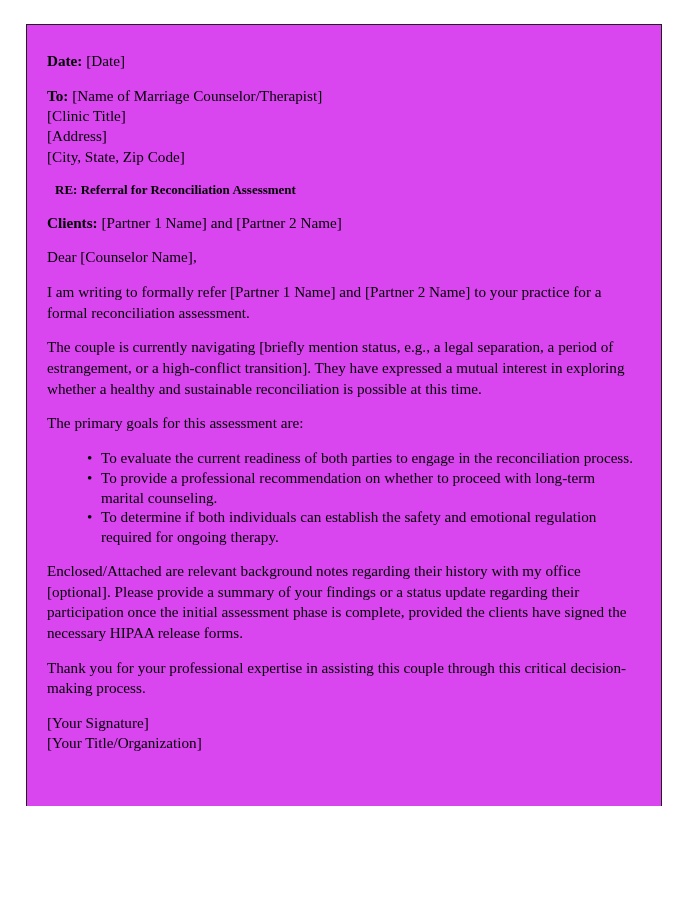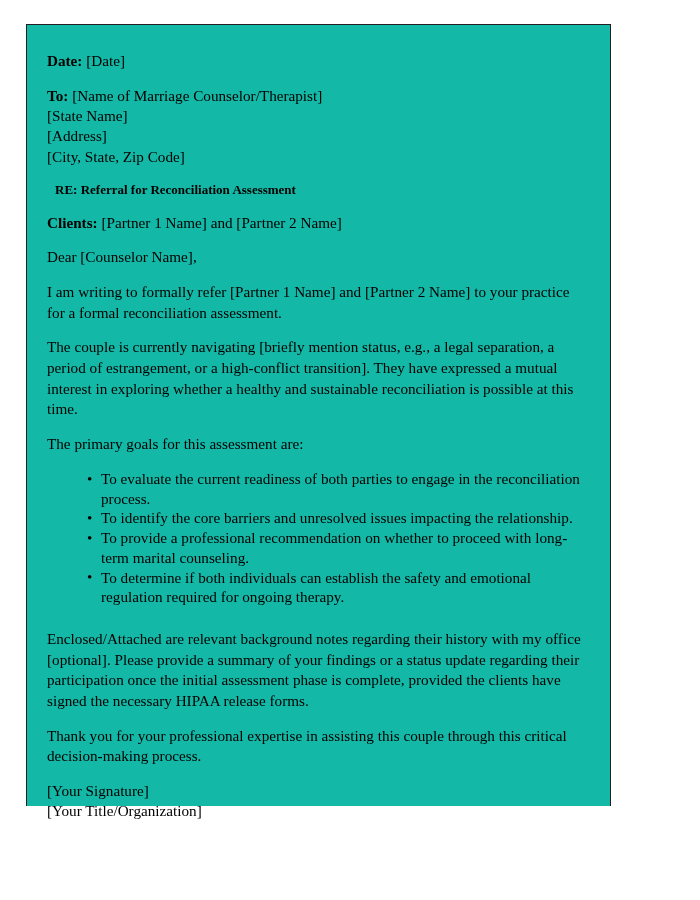--- a/index.html
+++ b/index.html
@@ -13,28 +13,28 @@
     font-family: "Liberation Serif", "DejaVu Serif", serif;
     color: #000000;
     overflow: hidden;
   }
 
   
   .page-sheet {
     position: absolute;
     left: 26px;
     top: 24px;
-    width: 585px;
+    width: 636px;
     height: 782px;
     box-sizing: border-box;
     border-left: 1.5px solid #231f20;
     border-top: 1.5px solid #231f20;
     border-right: 1.5px solid #231f20;
     border-bottom: none;
-    background: #14b8a6;
+    background: #d946ef;
   }
 
   .page-body {
     padding: 26px 22px 0 20px;
   }
 
   
   .block {
     font-size: 15.2px;
     line-height: 1.36;
@@ -56,21 +56,21 @@
     font-size: 15.2px;
     line-height: 1.34;
     margin: 10px 0 14px 0;
   }
   .stack .line {
     display: block;
   }
 
   
   .goal-list {
-    margin: 0 0 22px 0;
+    margin: 0 0 14px 0;
     padding: 0 0 0 40px;
     list-style: none;
     font-size: 15.2px;
     line-height: 1.30;
   }
   .goal-list li {
     position: relative;
     padding-left: 14px;
     margin: 0 0 0 0;
   }
@@ -92,21 +92,21 @@
     <p class="block">
       <span class="label-bold">Date:</span>
       <span>[Date]</span>
     </p>
 
     <div class="stack">
       <span class="line">
         <span class="label-bold">To:</span>
         <span>[Name of Marriage Counselor/Therapist]</span>
       </span>
-      <span class="line">[State Name]</span>
+      <span class="line">[Clinic Title]</span>
       <span class="line">[Address]</span>
       <span class="line">[City, State, Zip Code]</span>
     </div>
 
     <p class="heading-line">RE: Referral for Reconciliation Assessment</p>
 
     <p class="block">
       <span class="label-bold">Clients:</span>
       <span>[Partner 1 Name] and [Partner 2 Name]</span>
     </p>
@@ -114,21 +114,20 @@
     <p class="block">Dear [Counselor Name],</p>
 
     <p class="block">I am writing to formally refer [Partner 1 Name] and [Partner 2 Name] to your practice for a formal reconciliation assessment.</p>
 
     <p class="block">The couple is currently navigating [briefly mention status, e.g., a legal separation, a period of estrangement, or a high-conflict transition]. They have expressed a mutual interest in exploring whether a healthy and sustainable reconciliation is possible at this time.</p>
 
     <p class="block">The primary goals for this assessment are:</p>
 
     <ul class="goal-list">
       <li>To evaluate the current readiness of both parties to engage in the reconciliation process.</li>
-      <li>To identify the core barriers and unresolved issues impacting the relationship.</li>
       <li>To provide a professional recommendation on whether to proceed with long-term marital counseling.</li>
       <li>To determine if both individuals can establish the safety and emotional regulation required for ongoing therapy.</li>
     </ul>
 
     <p class="block">Enclosed/Attached are relevant background notes regarding their history with my office [optional]. Please provide a summary of your findings or a status update regarding their participation once the initial assessment phase is complete, provided the clients have signed the necessary HIPAA release forms.</p>
 
     <p class="block">Thank you for your professional expertise in assisting this couple through this critical decision-making process.</p>
 
 
     <div class="stack">

